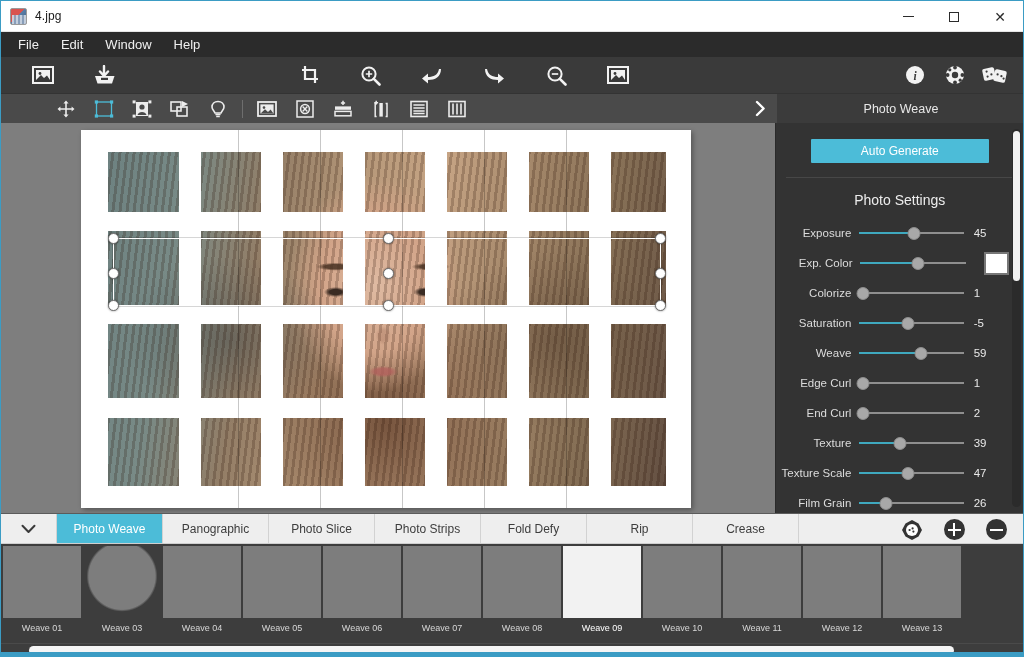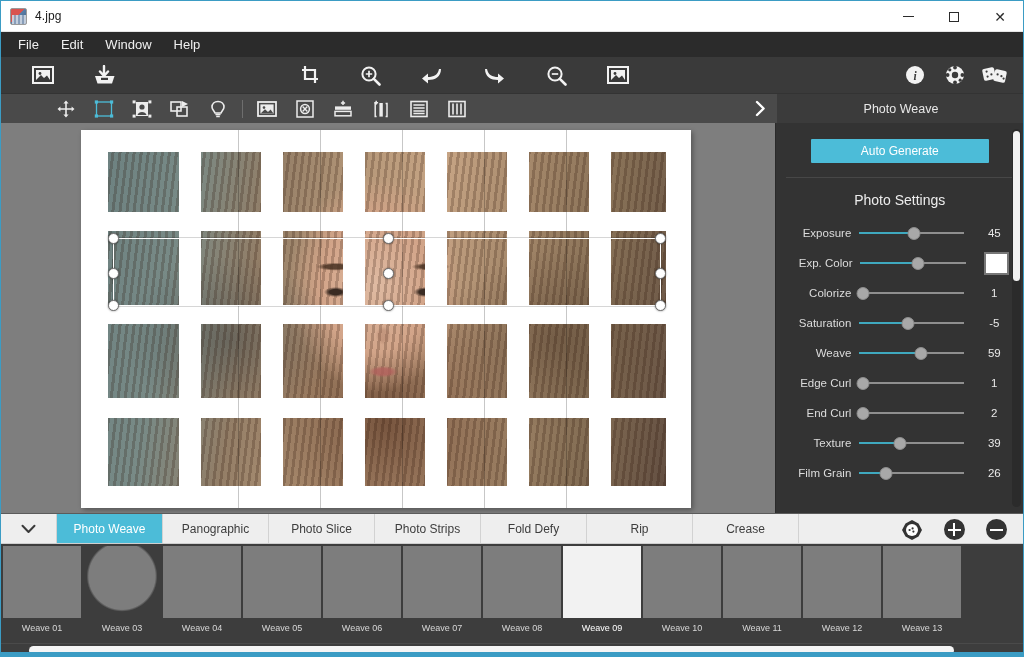--- a/index.html
+++ b/index.html
@@ -185,21 +185,21 @@
   .strack {
     position: relative; width: 106px; height: 14px; display: flex; align-items: center;
   }
   .strack .rail { position: absolute; left:0; right:0; height: 2px; background: #8f8f8f; }
   .strack .fill { position: absolute; left:0; height: 2px; background: #3fa9bf; }
   .strack .knob {
     position: absolute; width: 13px; height: 13px; border-radius: 50%;
     background: #a8a8a8; transform: translateX(-50%); border: 1px solid #8d8d8d;
   }
   .sval {
-    width: 42px; text-align: center; color: #e9e9e9; font-size: 11.5px;
+    width: 42px; color: #e9e9e9; font-size: 11.5px;
     margin-left: 10px;
   }
   .swatch {
     width: 25px; height: 23px; background: #ffffff; border: 2px solid #777;
     margin-left: 18px;
   }
   .panel-scroll {
     position: absolute; right: 2px; top: 6px; width: 9px; height: 378px;
     background: #2b2b2b; border-radius: 5px;
   }
@@ -649,20 +649,29 @@
         <div class="srow">
           <div class="slabel">Texture</div>
           <div class="strack">
             <span class="rail"></span>
             <span class="fill" style="width:39%"></span>
             <span class="knob" style="left:39%"></span>
           </div>
           <div class="sval">39</div>
         </div>
 
+        <div class="srow">
+          <div class="slabel">Texture Scale</div>
+          <div class="strack">
+            <span class="rail"></span>
+            <span class="fill" style="width:47%"></span>
+            <span class="knob" style="left:47%"></span>
+          </div>
+          <div class="sval">47</div>
+        </div>
 
         <div class="srow">
           <div class="slabel">Film Grain</div>
           <div class="strack">
             <span class="rail"></span>
             <span class="fill" style="width:26%"></span>
             <span class="knob" style="left:26%"></span>
           </div>
           <div class="sval">26</div>
         </div>

